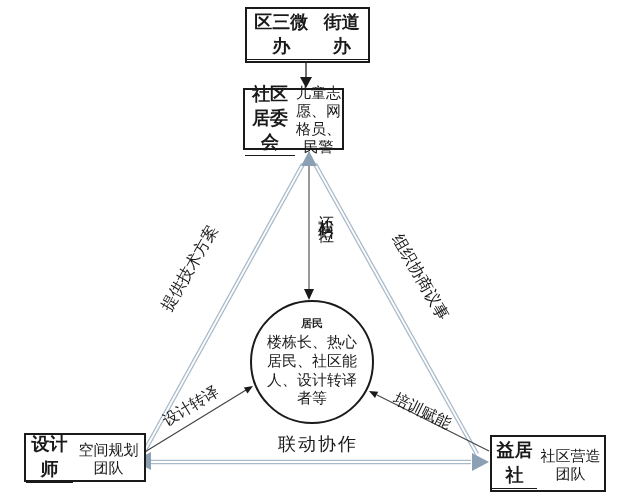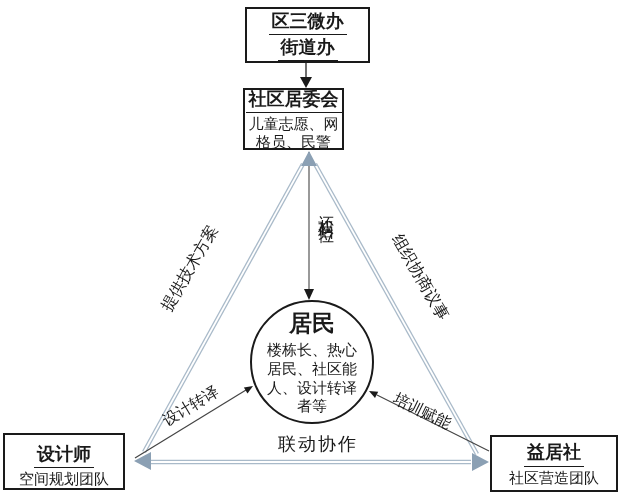--- a/index.html
+++ b/index.html
@@ -3,32 +3,32 @@
 <meta charset="utf-8">
 <style>
   html,body{margin:0;padding:0;background:#ffffff;}
   .canvas{
     position:relative;width:619px;height:500px;background:#ffffff;overflow:hidden;
     font-family:"Liberation Sans","DejaVu Sans",sans-serif;color:#1a1a1a;
   }
   .layer{position:absolute;left:0;top:0;}
   .node{
     position:absolute;background:#ffffff;border:2px solid #1a1a1a;
-    display:flex;flex-direction:column;align-items:center;justify-content:center;
+    display:flex;flex-direction:row;align-items:center;justify-content:center;
     text-align:center;box-sizing:border-box;z-index:2;
   }
   .node .title{font-weight:bold;font-size:18px;line-height:1.35;}
   .node .title .u{display:inline-block;border-bottom:1.5px solid #1a1a1a;padding:0 3px 1px;}
   .node .sub{font-size:15px;line-height:1.2;margin-top:2px;}
   .circle-node{
     position:absolute;left:250px;top:300px;width:124px;height:124px;border-radius:50%;
     background:#ffffff;border:2px solid #1a1a1a;display:flex;flex-direction:column;
     align-items:center;justify-content:center;text-align:center;box-sizing:border-box;z-index:2;
   }
-  .circle-node .title{font-weight:bold;font-size:23px;margin-bottom:2px;}
+  .circle-node .title{font-weight:bold;font-size:11px;margin-bottom:2px;}
   .circle-node .body{font-size:15px;line-height:1.25;}
   .edge-label{position:absolute;font-size:16px;white-space:nowrap;z-index:3;color:#1a1a1a;}
   .rot-left{left:142px;top:258px;transform:rotate(-60deg);}
   .rot-right{left:372px;top:267px;transform:rotate(60deg);}
   .rot-inner-left{left:160px;top:396px;transform:rotate(-31deg);font-size:15.5px;}
   .rot-inner-right{left:391px;top:401px;transform:rotate(26deg);font-size:15.5px;}
   .vert{left:315px;top:203px;writing-mode:vertical-rl;letter-spacing:4px;font-size:16px;}
   .bottom-label{left:278px;top:432px;font-size:18px;letter-spacing:2px;}
 </style>
 </head>
@@ -88,28 +88,28 @@
   <div class="circle-node">
     <div class="title">居民</div>
     <div class="body">
       <div>楼栋长、热心</div>
       <div>居民、社区能</div>
       <div>人、设计转译</div>
       <div>者等</div>
     </div>
   </div>
 
-  <div class="node" style="left:3px;top:433px;width:122px;height:57px;justify-content:flex-end;">
+  <div class="node" style="left:24px;top:433px;width:122px;height:49px;justify-content:flex-end;">
     <div class="title">
       <span class="u">设计师</span>
     </div>
     <div class="sub">空间规划团队</div>
   </div>
 
-  <div class="node" style="left:490px;top:435px;width:128px;height:57px;">
+  <div class="node" style="left:490px;top:435px;width:116px;height:57px;">
     <div class="title">
       <span class="u">益居社</span>
     </div>
     <div class="sub">社区营造团队</div>
   </div>
 
   <div class="edge-label rot-left">提供技术方案</div>
   <div class="edge-label rot-right">组织协商议事</div>
   <div class="edge-label vert">还权归位</div>
   <div class="edge-label rot-inner-left">设计转译</div>

